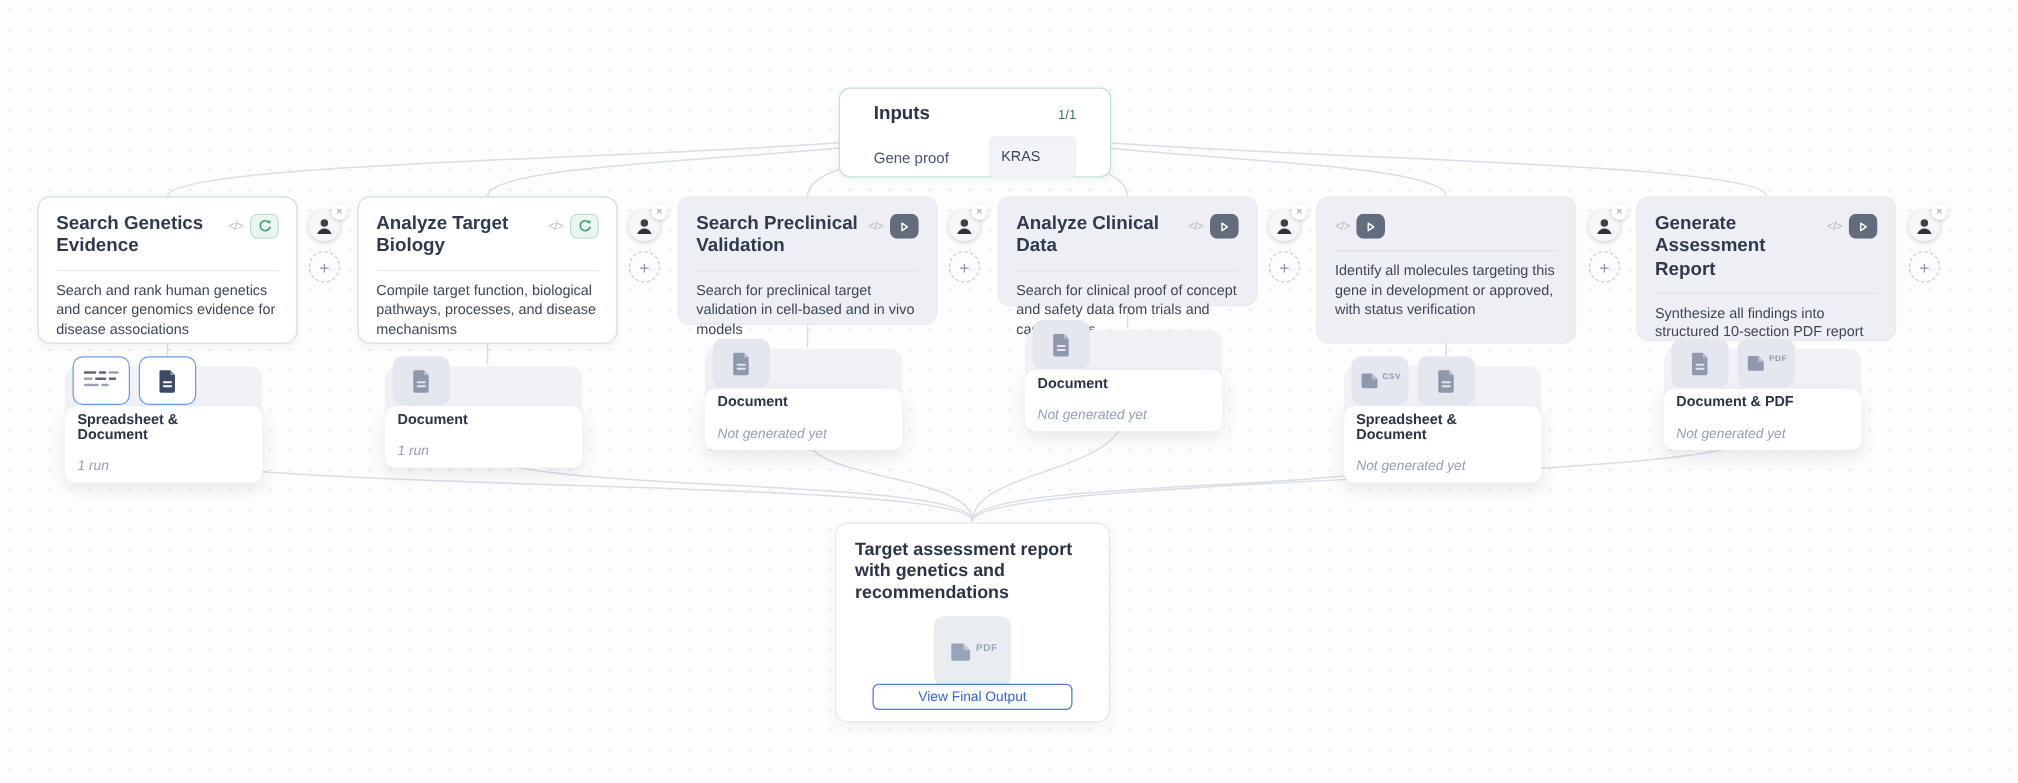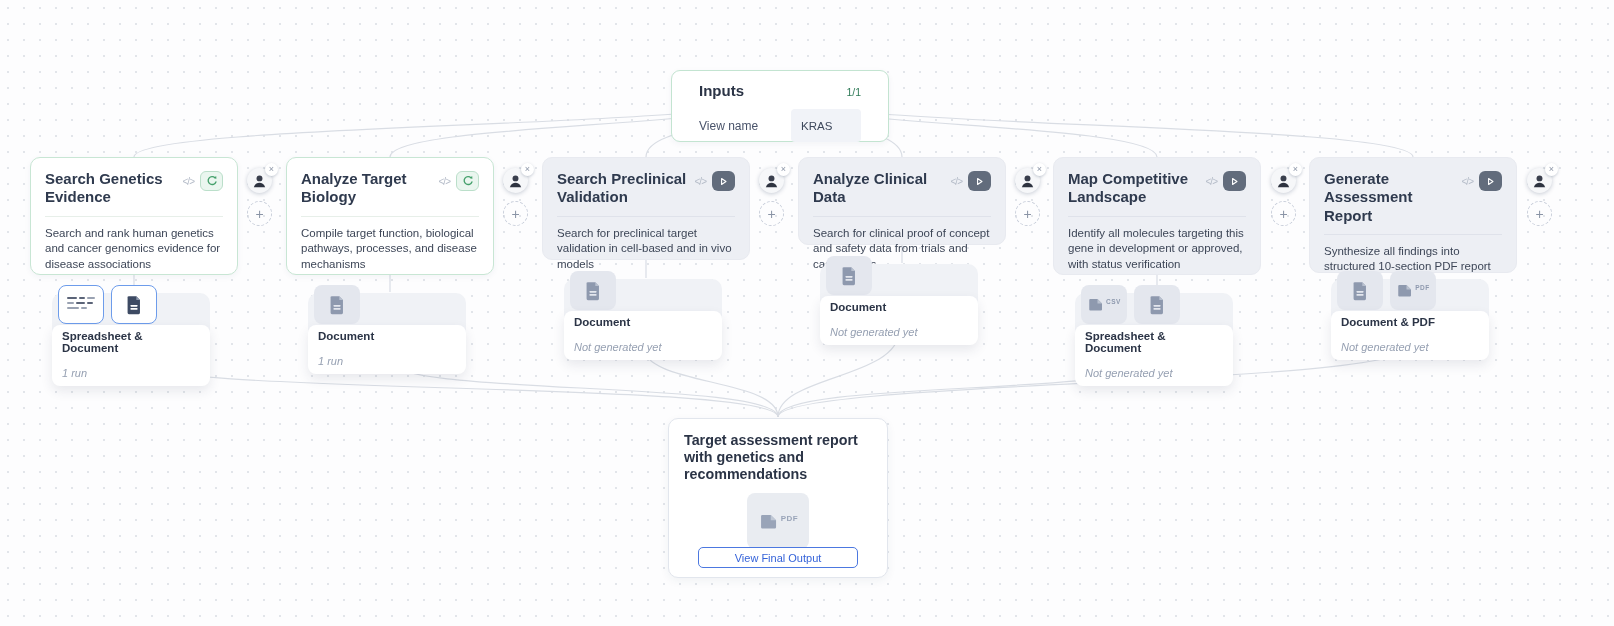--- a/index.html
+++ b/index.html
@@ -131,21 +131,21 @@
     <path d="M1154,360 C1154,396 778,380 778,417"></path>
     <path d="M1410,346 C1410,386 778,380 778,417"></path>
   </svg>
 
   <div class="inputs-card">
     <div class="inputs-head">
       <div class="inputs-title">Inputs</div>
       <div class="inputs-counter">1/1</div>
     </div>
     <div class="inputs-field">
-      <div class="inputs-field-label">View name</div>
+      <div class="inputs-field-label">Gene proof</div>
       <input class="gene-input" value="KRAS" style="">
     </div>
   </div>
 
   <div class="task-card green" style="left:30px;top:157px;height:118px">
     <div class="card-head">
       <div class="card-title">Search Genetics Evidence</div>
       <div class="card-actions">
         <span class="code-icon">&lt;/&gt;</span>
         <div class="action-btn rerun">
@@ -200,21 +200,20 @@
               <path d="M5.2 3.6 L11.6 8 L5.2 12.4 Z" fill="none" stroke="#fff" stroke-width="1.6" stroke-linejoin="round"></path>
             </svg>
         </div>
       </div>
     </div>
     <div class="card-desc">Search for clinical proof of concept and safety data from trials and case reports</div>
   </div>
 
   <div class="task-card gray" style="left:1053px;top:157px;height:118px">
     <div class="card-head">
-      <div class="card-title">Map Competitive Landscape</div>
       <div class="card-actions">
         <span class="code-icon">&lt;/&gt;</span>
         <div class="action-btn play">
           <svg width="11" height="11" viewBox="0 0 16 16">
               <path d="M5.2 3.6 L11.6 8 L5.2 12.4 Z" fill="none" stroke="#fff" stroke-width="1.6" stroke-linejoin="round"></path>
             </svg>
         </div>
       </div>
     </div>
     <div class="card-desc">Identify all molecules targeting this gene in development or approved, with status verification</div>

